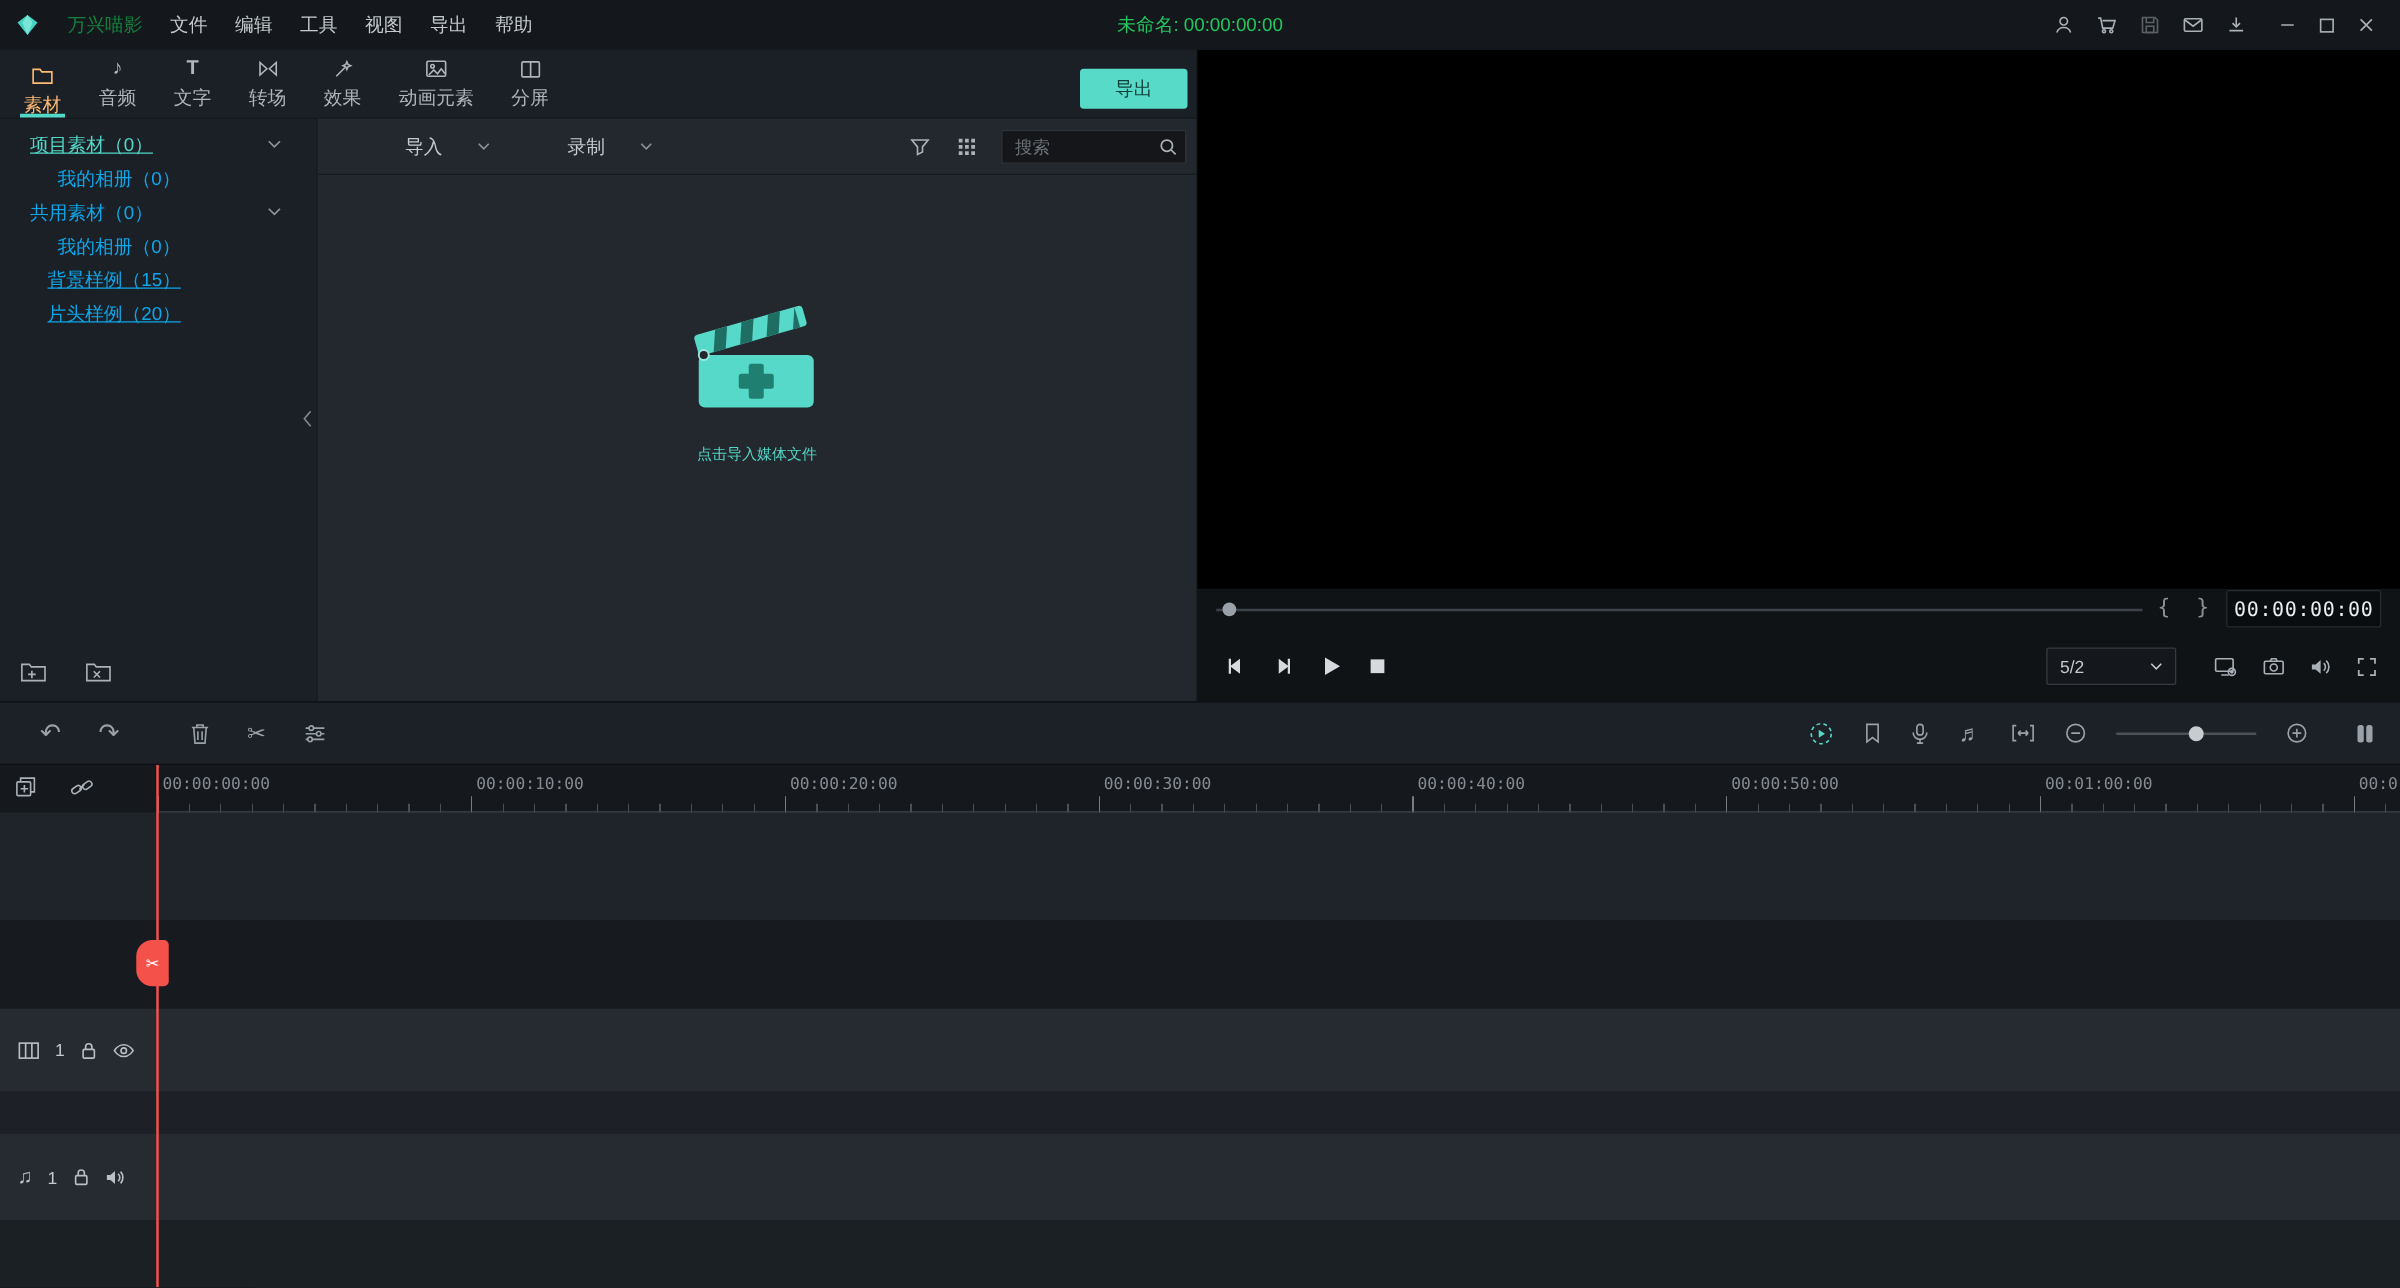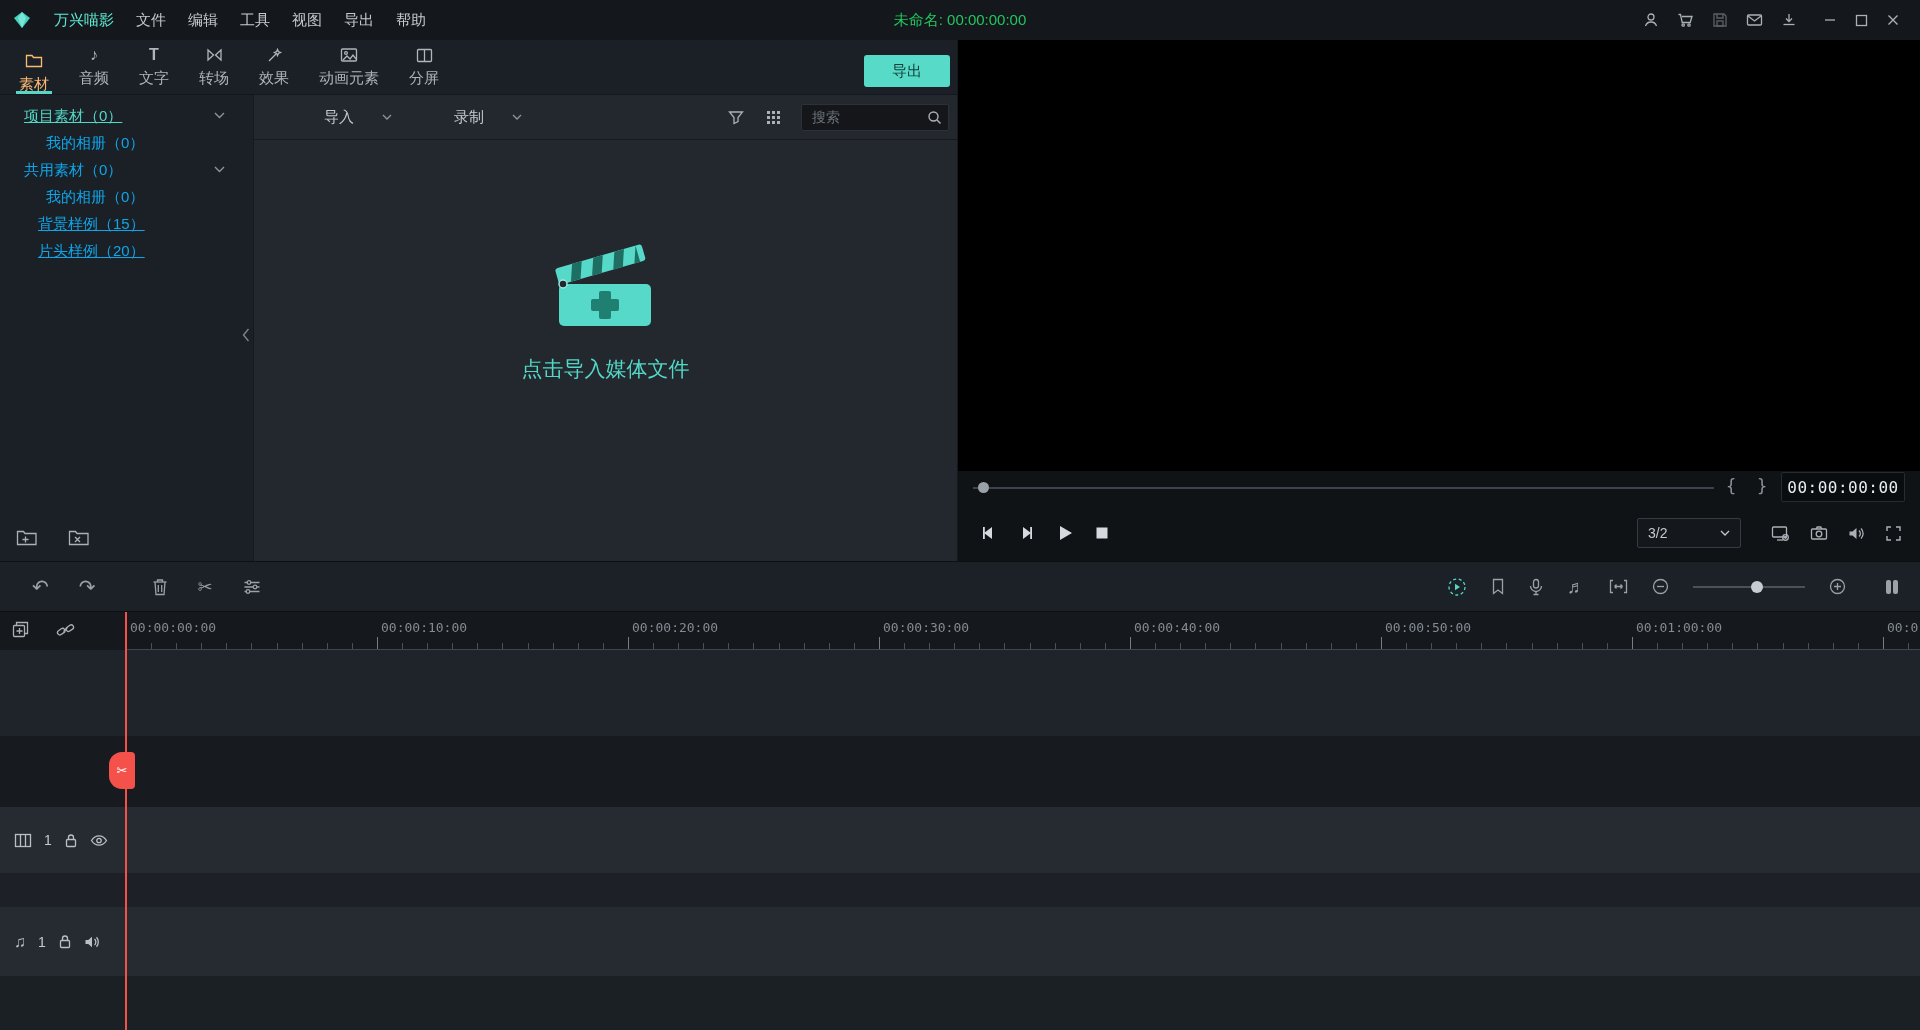--- a/index.html
+++ b/index.html
@@ -9,21 +9,21 @@
     background:#15191d; color:#c3c9ce;
     font-family:"Liberation Sans","DejaVu Sans",sans-serif;
     font-size:15px;
   }
   svg { display:block; }
   .dim { color:#5a6167; }
 
   
   #menubar { position:absolute; top:0; left:0; right:0; height:40px; background:#14181c; z-index:9; }
   .mb-left { position:absolute; left:12px; top:0; height:40px; display:flex; align-items:center; gap:22px; }
-  .app-name { color:#5eead4; }
+  .app-name { color:#15803d; }
   .menu-item { color:#c3c9ce; cursor:default; }
   .mb-title { position:absolute; left:50%; top:0; transform:translateX(-50%); height:40px; display:flex; align-items:center; color:#22c55e; }
   .mb-right { position:absolute; right:20px; top:0; height:40px; display:flex; align-items:center; gap:18px; color:#a9b0b7; }
   .mb-right .wingap { margin-left:8px; }
 
   
   #tabbar { position:absolute; top:40px; left:0; width:957px; height:55px; background:#1b2026; display:flex; align-items:stretch; padding-left:4px; border-bottom:1px solid #14181d; }
   .tab { position:relative; display:flex; flex-direction:column; align-items:center; justify-content:center; gap:5px; padding:0 15px; color:#aeb5bb; font-size:15px; cursor:default; }
   .tab .ticon { height:18px; display:flex; align-items:center; justify-content:center; }
   .tab.active { color:#fdba74;justify-content:flex-end; }
@@ -46,21 +46,21 @@
   .dd-group { display:flex; align-items:center; gap:28px; color:#c3c9ce; }
   .g-import { margin-left:70px; } .g-record { margin-left:62px; }
   .chevsvg { color:#8d949a; }
   .mt-spacer { flex:1; }
   .mt-icon { color:#aab1b8; margin-left:22px; }
   .search-box { position:relative; width:148px; height:27px; margin:0 8px 0 20px; background:#141619; border:1px solid #2c3238; border-radius:2px; }
   .search-box input { width:100%; height:100%; background:transparent; border:0; outline:none; color:#c3c9ce; font-size:14px; padding:0 28px 0 10px; font-family:inherit; }
   .search-box input::placeholder { color:#6b7278; }
   .search-box .sic { position:absolute; right:6px; top:5px; color:#aab1b8; }
   .empty-state { position:absolute; left:0; right:0; top:140px; display:flex; flex-direction:column; align-items:center; gap:24px; }
-  .empty-text { color:#53d7c7; font-size:21px; }
+  .empty-text { color:#53d7c7; font-size:12px; }
 
   
   #preview { position:absolute; top:40px; left:958px; right:0; height:521px; background:#101316; }
   .video-area { position:absolute; top:0; left:0; right:0; height:431px; background:#000; }
   .scrub-row { position:absolute; top:431px; left:0; right:0; height:34px; }
   .scrub-track { position:absolute; left:15px; width:741px; top:16px; height:2px; background:#3c434a; }
   .scrub-dot { position:absolute; left:20px; top:11px; width:11px; height:11px; border-radius:50%; background:#9aa1a8; }
   .mark-btn { position:absolute; top:5px; font-size:17px; color:#8a9198; font-family:"DejaVu Sans Mono",monospace; }
   .mk-in { left:768px; } .mk-out { left:799px; }
   .timecode { position:absolute; left:823px; top:1px; width:124px; height:30px; background:#0a0d10; border:1px solid #262c32; border-radius:2px; color:#e9edf0; font-family:"DejaVu Sans Mono",monospace; font-size:16px; display:flex; align-items:center; justify-content:center; letter-spacing:.5px; }
@@ -380,21 +380,21 @@
     </span>
     <span>
       <svg width="14" height="14" viewBox="0 0 14 14" fill="currentColor">
           <rect x="1.5" y="1.5" width="11" height="11"></rect>
         </svg>
     </span>
   </div>
 
   <div class="transport-right">
     <div class="zoom-select">
-      <span>3/2</span>
+      <span>5/2</span>
       <span>
         <svg width="10" height="6" viewBox="0 0 10 6" fill="none" stroke="currentColor" stroke-width="1.3">
             <path d="M1 1l4 4 4-4"></path>
           </svg>
       </span>
     </div>
     <span>
       <svg width="19" height="17" viewBox="0 0 19 17" fill="none" stroke="currentColor" stroke-width="1.3">
           <rect x="1.5" y="2" width="14" height="10" rx="1"></rect>
           <path d="M6 15h6"></path>

